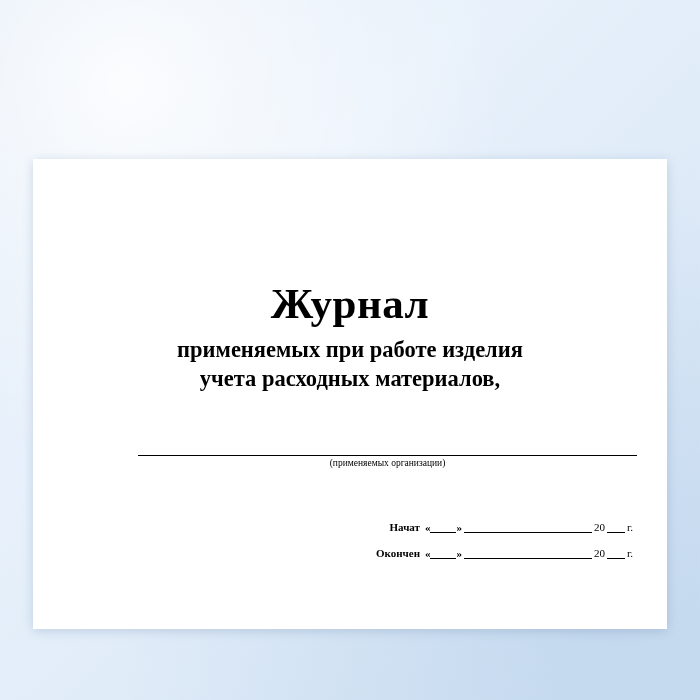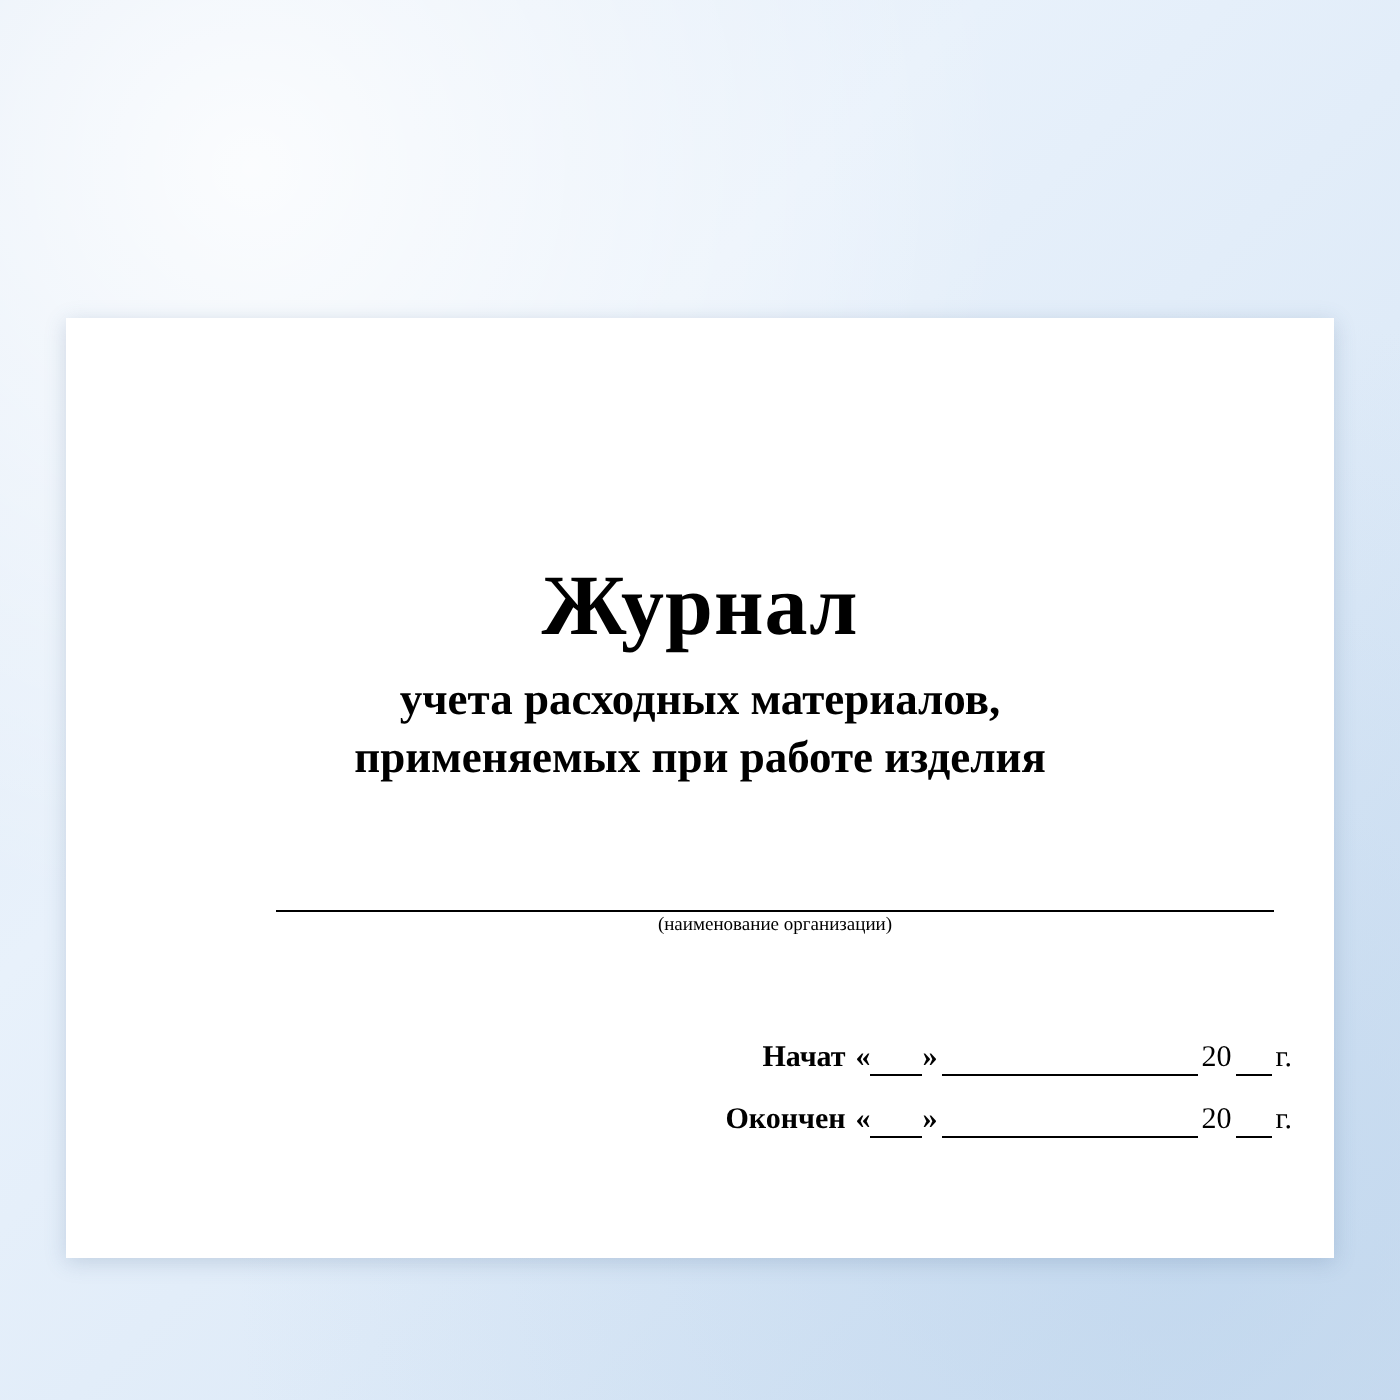--- a/index.html
+++ b/index.html
@@ -90,24 +90,24 @@
 
   .org-caption {
     margin-top: 2px;
     font-size: 9.5px;
     color: #000000;
     text-align: center;
   }
 
   .dates-block {
     position: absolute;
-    right: 21px;
+    right: 34px;
     top: 362px;
     width: 320px;
-    font-size: 15px;
+    font-size: 11px;
     font-weight: bold;
     color: #000000;
   }
 
   .date-row {
     display: flex;
     align-items: flex-end;
     justify-content: flex-end;
     white-space: nowrap;
     margin-bottom: 14px;
@@ -152,28 +152,28 @@
 <body>
 
 <div id="scene">
 
   <div class="cover">
     <div class="cover-inner">
 
       <div class="title-block">
         <div class="title-main">Журнал</div>
         <div class="title-sub">
+          <div>применяемых при работе изделия</div>
           <div>учета расходных материалов,</div>
-          <div>применяемых при работе изделия</div>
         </div>
       </div>
 
       <div class="org-block">
         <div class="org-rule"></div>
-        <div class="org-caption">(наименование организации)</div>
+        <div class="org-caption">(применяемых организации)</div>
       </div>
 
       <div class="dates-block">
 
         <div class="date-row">
           <span class="date-label">Начат</span>
           <span class="date-q">«</span>
           <span class="blank-short"></span>
           <span class="date-q">»</span>
           <span class="blank-long"></span>

